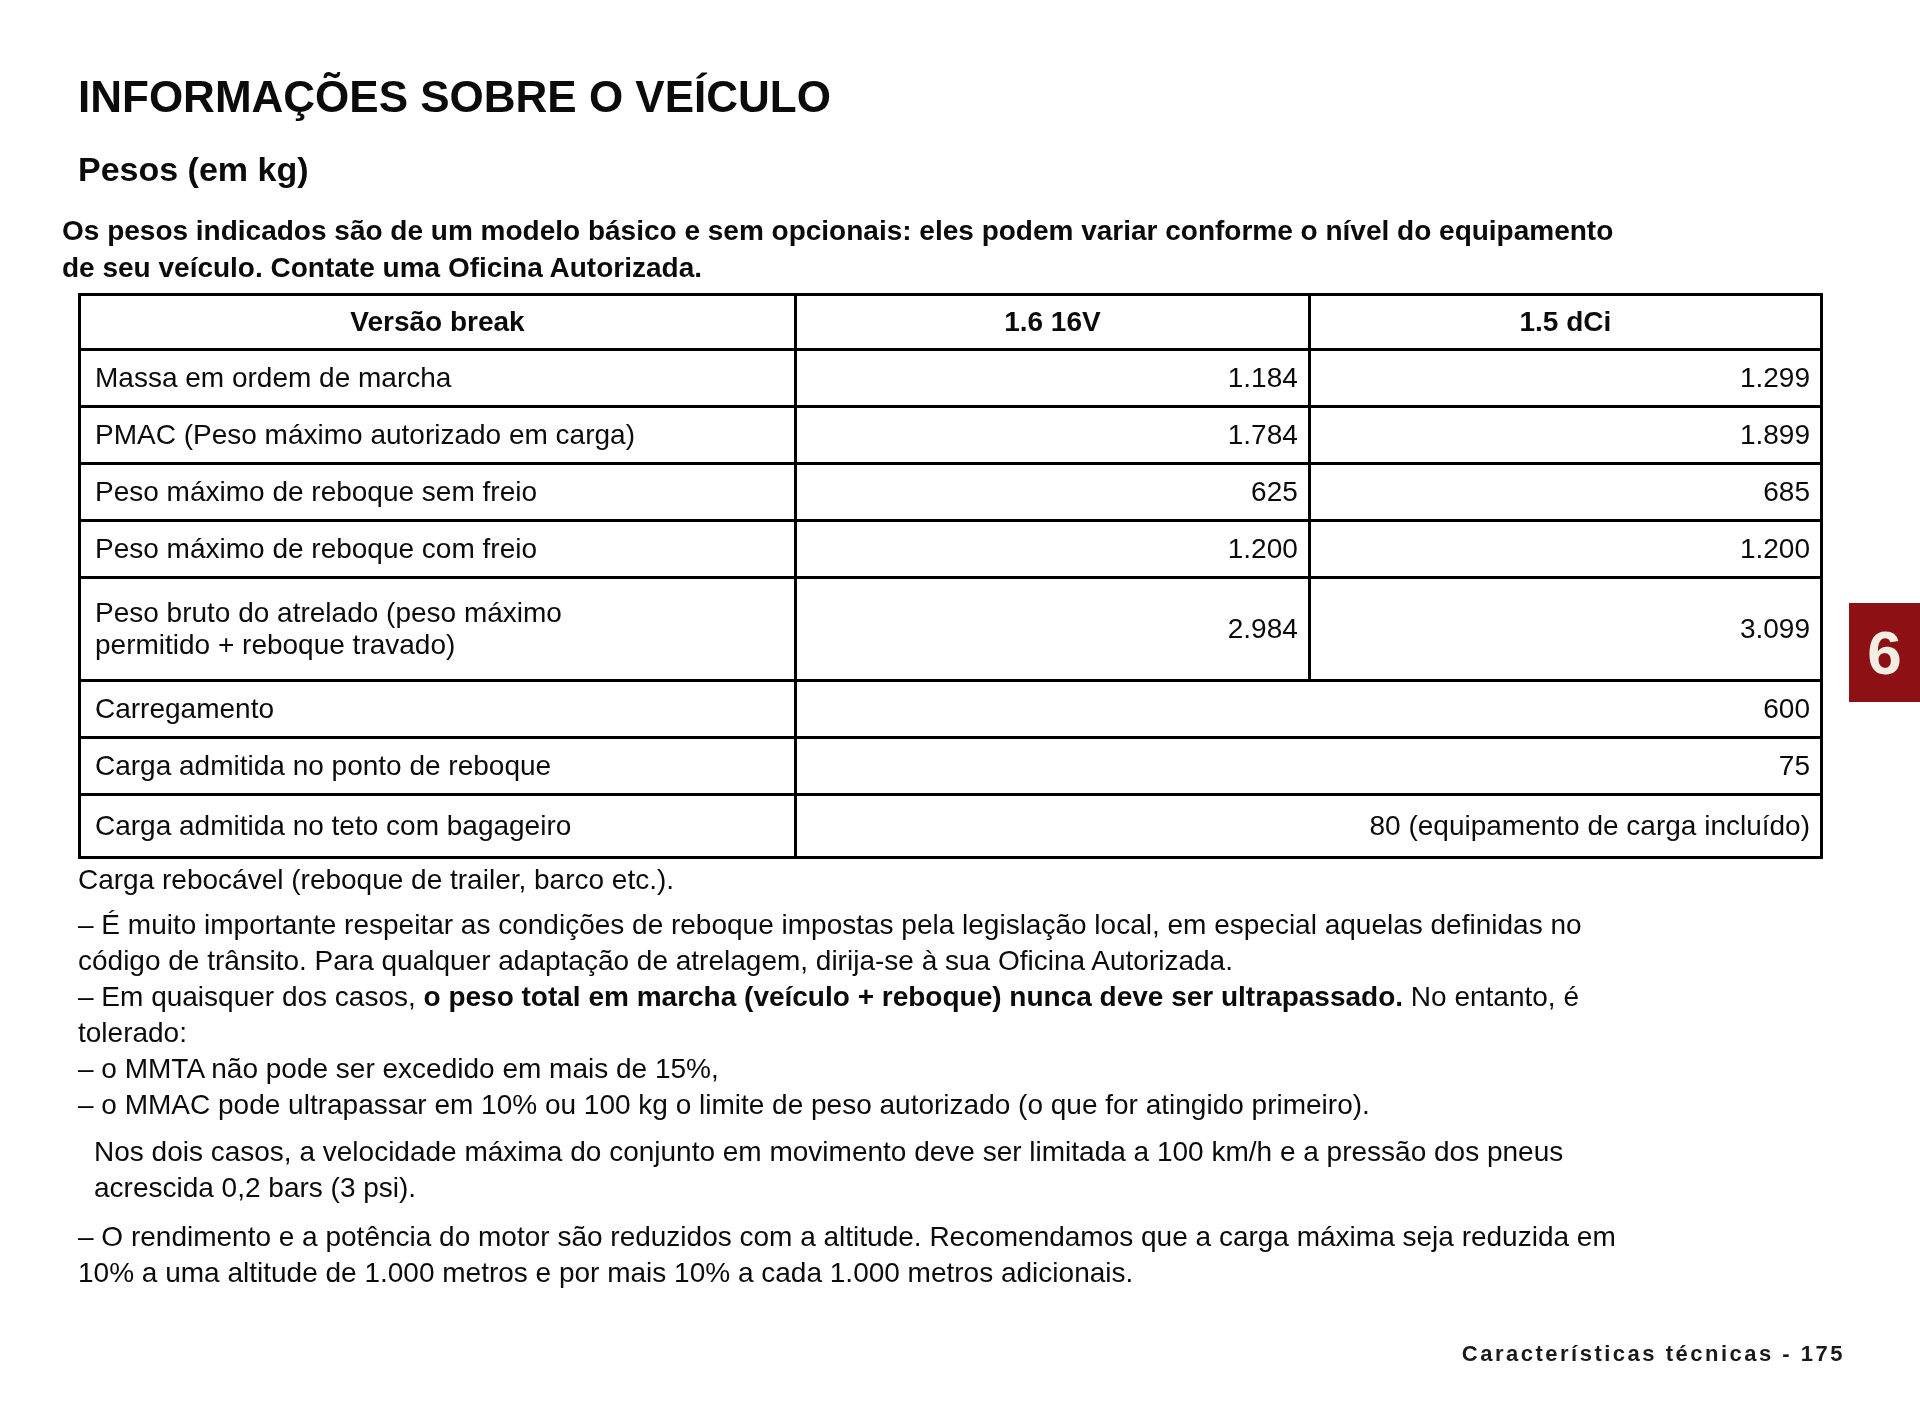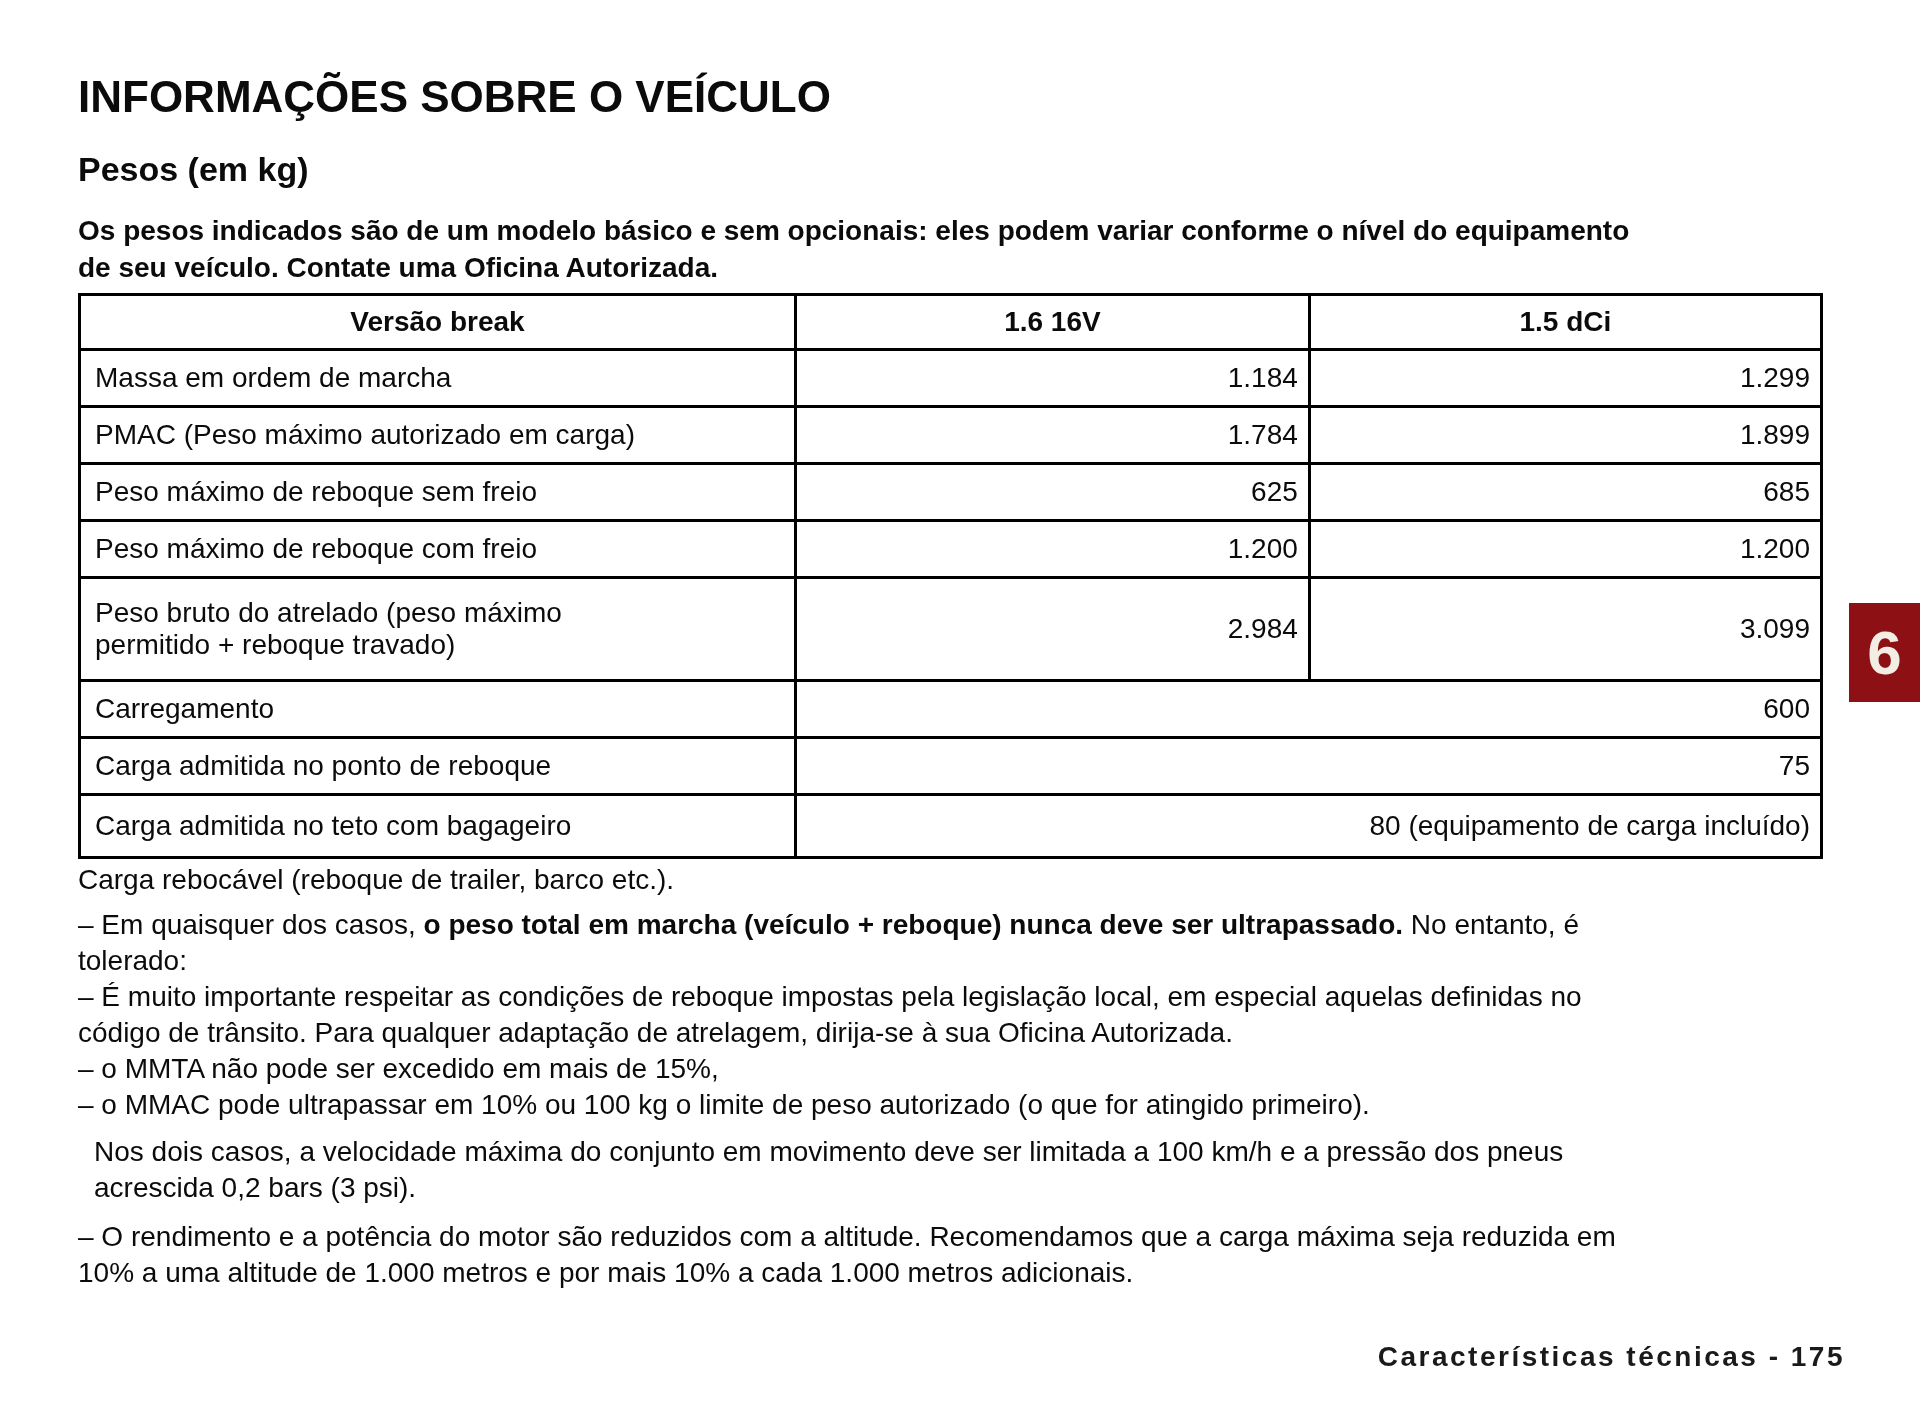--- a/index.html
+++ b/index.html
@@ -15,21 +15,21 @@
   .doc-title {
     position: absolute; left: 78px; top: 46px;
     font-size: 44px; font-weight: 700; line-height: 1;
     letter-spacing: 0px; white-space: nowrap;
   }
   .section-heading {
     position: absolute; left: 78px; top: 124px;
     font-size: 34px; font-weight: 700; line-height: 1; text-align: center;
   }
   .intro {
-    position: absolute; left: 78px; top: 212px; width: 1790px;
+    position: absolute; left: 62px; top: 212px; width: 1790px;
     font-size: 28px; font-weight: 700; line-height: 37px;
     white-space: pre-line;
   }
 
   table.weights {
     position: absolute; left: 78px; top: 293px;
     width: 1745px;
     border-collapse: collapse;
     table-layout: fixed;
   }
@@ -70,21 +70,21 @@
     position: absolute; right: 0; top: 603px;
     width: 71px; height: 99px;
     background: #8c1014;
     color: #f2eee4;
     display: flex; align-items: center; justify-content: center;
     font-size: 62px; font-weight: 700;
   }
 
   .footer {
     position: absolute; top: 1341px; right: 75px;
-    font-size: 28px; font-weight: 700; letter-spacing: 2.5px;
+    font-size: 22px; font-weight: 700; letter-spacing: 2.5px;
     color: #1a1a1a; white-space: nowrap; text-align: center;
   }
 </style>
 </head>
 <body>
 
 <div class="page">
 
   <h1 class="doc-title">INFORMAÇÕES SOBRE O VEÍCULO</h1>
 
@@ -143,24 +143,24 @@
       </tr>
       <tr class="last">
         <td class="lbl">Carga admitida no teto com bagageiro</td>
         <td class="val" colspan="2">80 (equipamento de carga incluído)</td>
       </tr>
     </tbody>
   </table>
 
   <div class="notes">
     <p class="nh">Carga rebocável (reboque de trailer, barco etc.).</p>
+    <p>– É muito importante respeitar as condições de reboque impostas pela legislação local, em especial aquelas definidas no
+código de trânsito. Para qualquer adaptação de atrelagem, dirija-se à sua Oficina Autorizada.</p>
     <p><span>– Em quaisquer dos casos, </span><span class="b">o peso total em marcha (veículo + reboque) nunca deve ser ultrapassado.</span><span> No entanto, é
 tolerado:</span></p>
-    <p>– É muito importante respeitar as condições de reboque impostas pela legislação local, em especial aquelas definidas no
-código de trânsito. Para qualquer adaptação de atrelagem, dirija-se à sua Oficina Autorizada.</p>
     <p>– o MMTA não pode ser excedido em mais de 15%,</p>
     <p>– o MMAC pode ultrapassar em 10% ou 100 kg o limite de peso autorizado (o que for atingido primeiro).</p>
     <p class="sp1">Nos dois casos, a velocidade máxima do conjunto em movimento deve ser limitada a 100 km/h e a pressão dos pneus
 acrescida 0,2 bars (3 psi).</p>
     <p class="sp2">– O rendimento e a potência do motor são reduzidos com a altitude. Recomendamos que a carga máxima seja reduzida em
 10% a uma altitude de 1.000 metros e por mais 10% a cada 1.000 metros adicionais.</p>
   </div>
 
   <div class="chapter-tab">
     <span>6</span>

